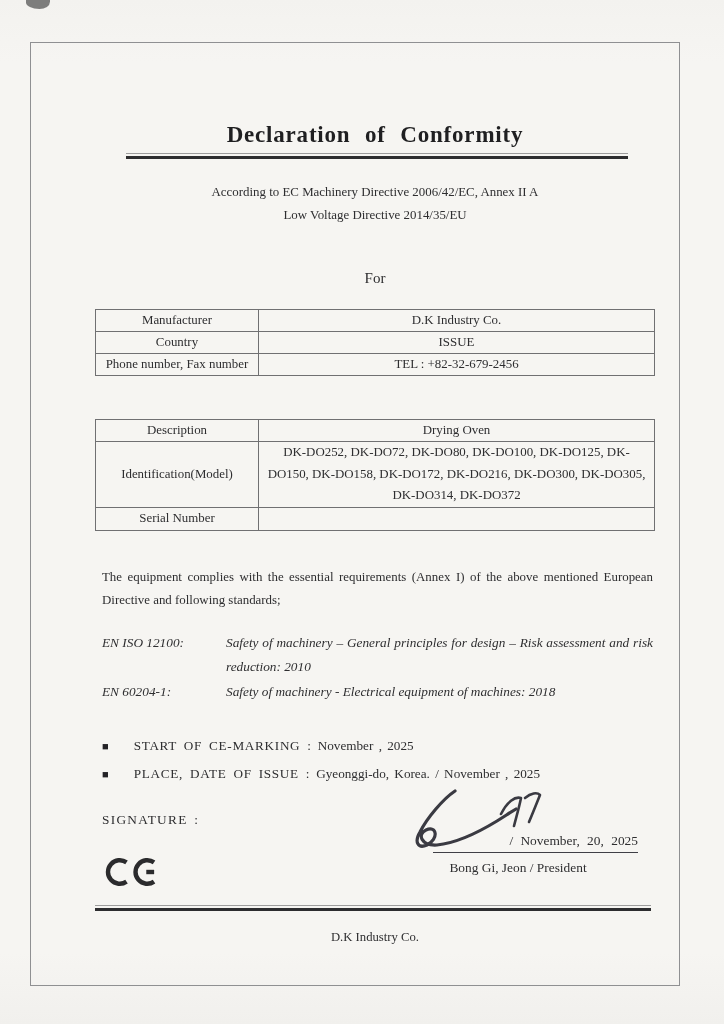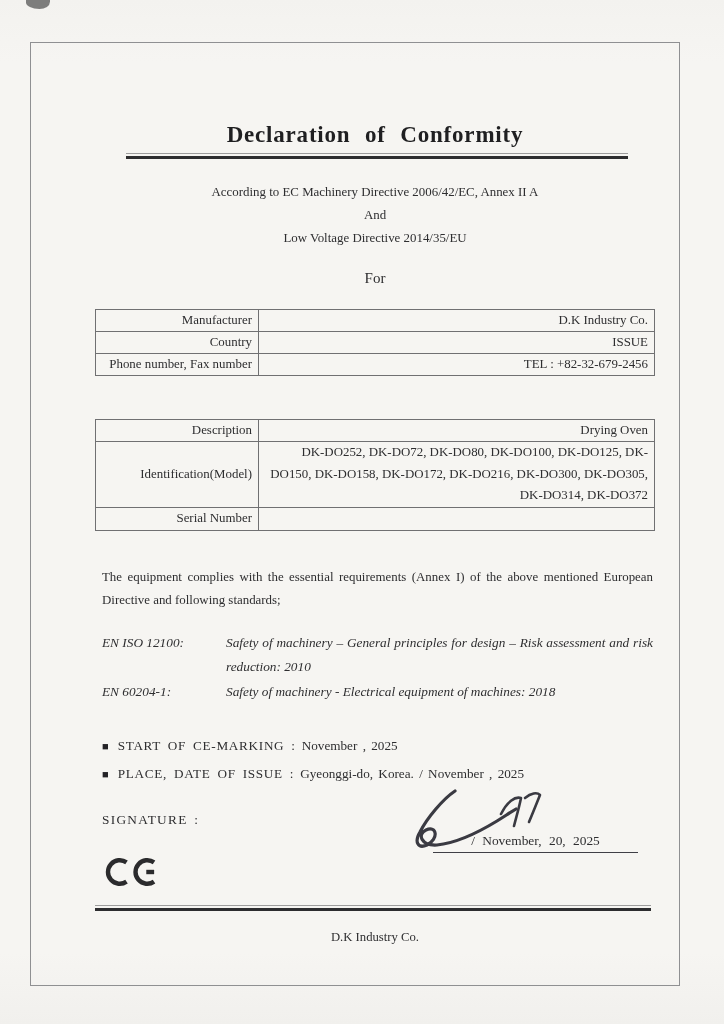--- a/index.html
+++ b/index.html
@@ -22,48 +22,48 @@
   }
   .rule { height:2px; border-top:1.5px solid #9d9d9d; border-bottom:3.5px solid #2d2d2f; }
   .title-rule  { left:126px; top:153px; width:502px; }
   .footer-rule { left:95px;  top:905px; width:556px; }
 
   .subtitle { top:181px; font-size:12.9px; line-height:23px; }
   .for-line { top:270px; font-size:15px; }
 
   table.cert { border-collapse:collapse; width:560px; table-layout:fixed; }
   table.cert td {
-    border:1px solid #707072; text-align:right; vertical-align:middle;
+    border:1px solid #707072; text-align:center; vertical-align:middle;
     font-size:12.9px; color:#2e2e30; padding:0 6px; height:21px;
   }
   table.cert td.lbl { width:150px; }
   .tbl1 { left:95px; top:309px; }
   .tbl2 { left:95px; top:419px;padding-left:18px; }
   td.models { line-height:21.5px; padding:2px 10px; font-size:12.6px; }
   .tbl2 td.serial-row { height:22px; }
 
   .compliance {
     left:102px; top:566px; width:551px;
     font-size:12.9px; line-height:22.5px; text-align:justify;
   }
   .standards { left:102px; top:631px; width:551px; font-style:italic; font-size:13.3px; line-height:24px; }
   .std-item { display:flex; margin-bottom:1px;gap:30px; }
   .std-code { flex:0 0 94px; }
   .std-text { flex:1; text-align:justify; }
 
   .bullets { left:102px; top:732px; }
   .bullet-line { display:flex; align-items:center; height:28px; font-size:13.2px; }
   .bullet-glyph { font-size:11px; line-height:1; margin-right:9px; color:#232326; font-style:normal; }
-  .bullet-label { letter-spacing:0.7px; word-spacing:3px; margin-right:6px; }
+  .bullet-label { letter-spacing:0.7px; word-spacing:3px; margin-right:6px;margin-left:16px; }
   .bullet-value { word-spacing:2px; }
 
   .sig-label { left:102px; top:812px; font-size:13.3px; letter-spacing:1.3px; word-spacing:2px; }
   .sig-svg   { left:413px; top:788px; }
   .date-line {
-    left:433px; top:833px; width:205px; text-align:center;
+    left:433px; top:833px; width:205px; text-align:right;
     font-size:13.4px; word-spacing:4px; padding-bottom:3px;
     border-bottom:1.5px solid #3f3f46;
   }
   .signatory { left:413px; top:860px; width:210px; text-align:center; font-size:13.4px; }
   .ce-svg { left:105px; top:856px; }
 
   .footer-text { top:930px; font-size:12.7px; }
 
   .scan-artifact {
     left:26px; top:0; width:24px; height:9px; background:#555;
@@ -76,21 +76,20 @@
 <div class="page">
 
   <div class="abs scan-artifact"></div>
   <div class="frame"></div>
 
   <div class="abs centered-col doc-title">Declaration of Conformity</div>
   <div class="abs rule title-rule"></div>
 
   <div class="abs centered-col subtitle">
     <div>According to EC Machinery Directive 2006/42/EC, Annex II A</div>
-    <div>And</div>
     <div>Low Voltage Directive 2014/35/EU</div>
   </div>
 
   <div class="abs centered-col for-line">For</div>
 
   <table class="abs cert tbl1">
     <tbody>
       <tr>
         <td class="lbl">Manufacturer</td>
         <td>D.K Industry Co.</td>
@@ -153,20 +152,21 @@
 
   <svg class="abs sig-svg" width="140" height="64" viewBox="0 0 140 64">
     <g fill="none" stroke="#3a3a42" stroke-linecap="round" stroke-linejoin="round">
       <path stroke-width="3.2" d="M 42,3 C 30,11 14,30 7,44 C 1,54 5,61 14,57 C 26,51 24,37 13,42 C 4,46 8,58 24,57 C 44,55 66,44 84,33 C 92,28 98,24 103,21"></path>
       <path stroke-width="2.6" d="M 88,26 C 94,14 102,8 108,10 C 106,20 103,30 101,38"></path>
       <path stroke-width="2.6" d="M 112,10 C 118,5 124,4 127,7 C 123,17 119,27 116,34"></path>
     </g>
   </svg>
 
   <div class="abs date-line">/ November, 20, 2025</div>
+  <div class="abs signatory">Bong Gi, Jeon / President</div>
 
   <svg class="abs ce-svg" width="57" height="32" viewBox="0 0 116 64">
     <g fill="none" stroke="#2b2b2d" stroke-width="9" stroke-linecap="butt">
       <path d="M 43.8,12.3 A 24,24 0 1 0 43.8,51.7"></path>
       <path d="M 99.8,12.3 A 24,24 0 1 0 99.8,51.7"></path>
       <line x1="84" y1="32" x2="100" y2="32"></line>
     </g>
   </svg>
 
   <div class="abs rule footer-rule"></div>

